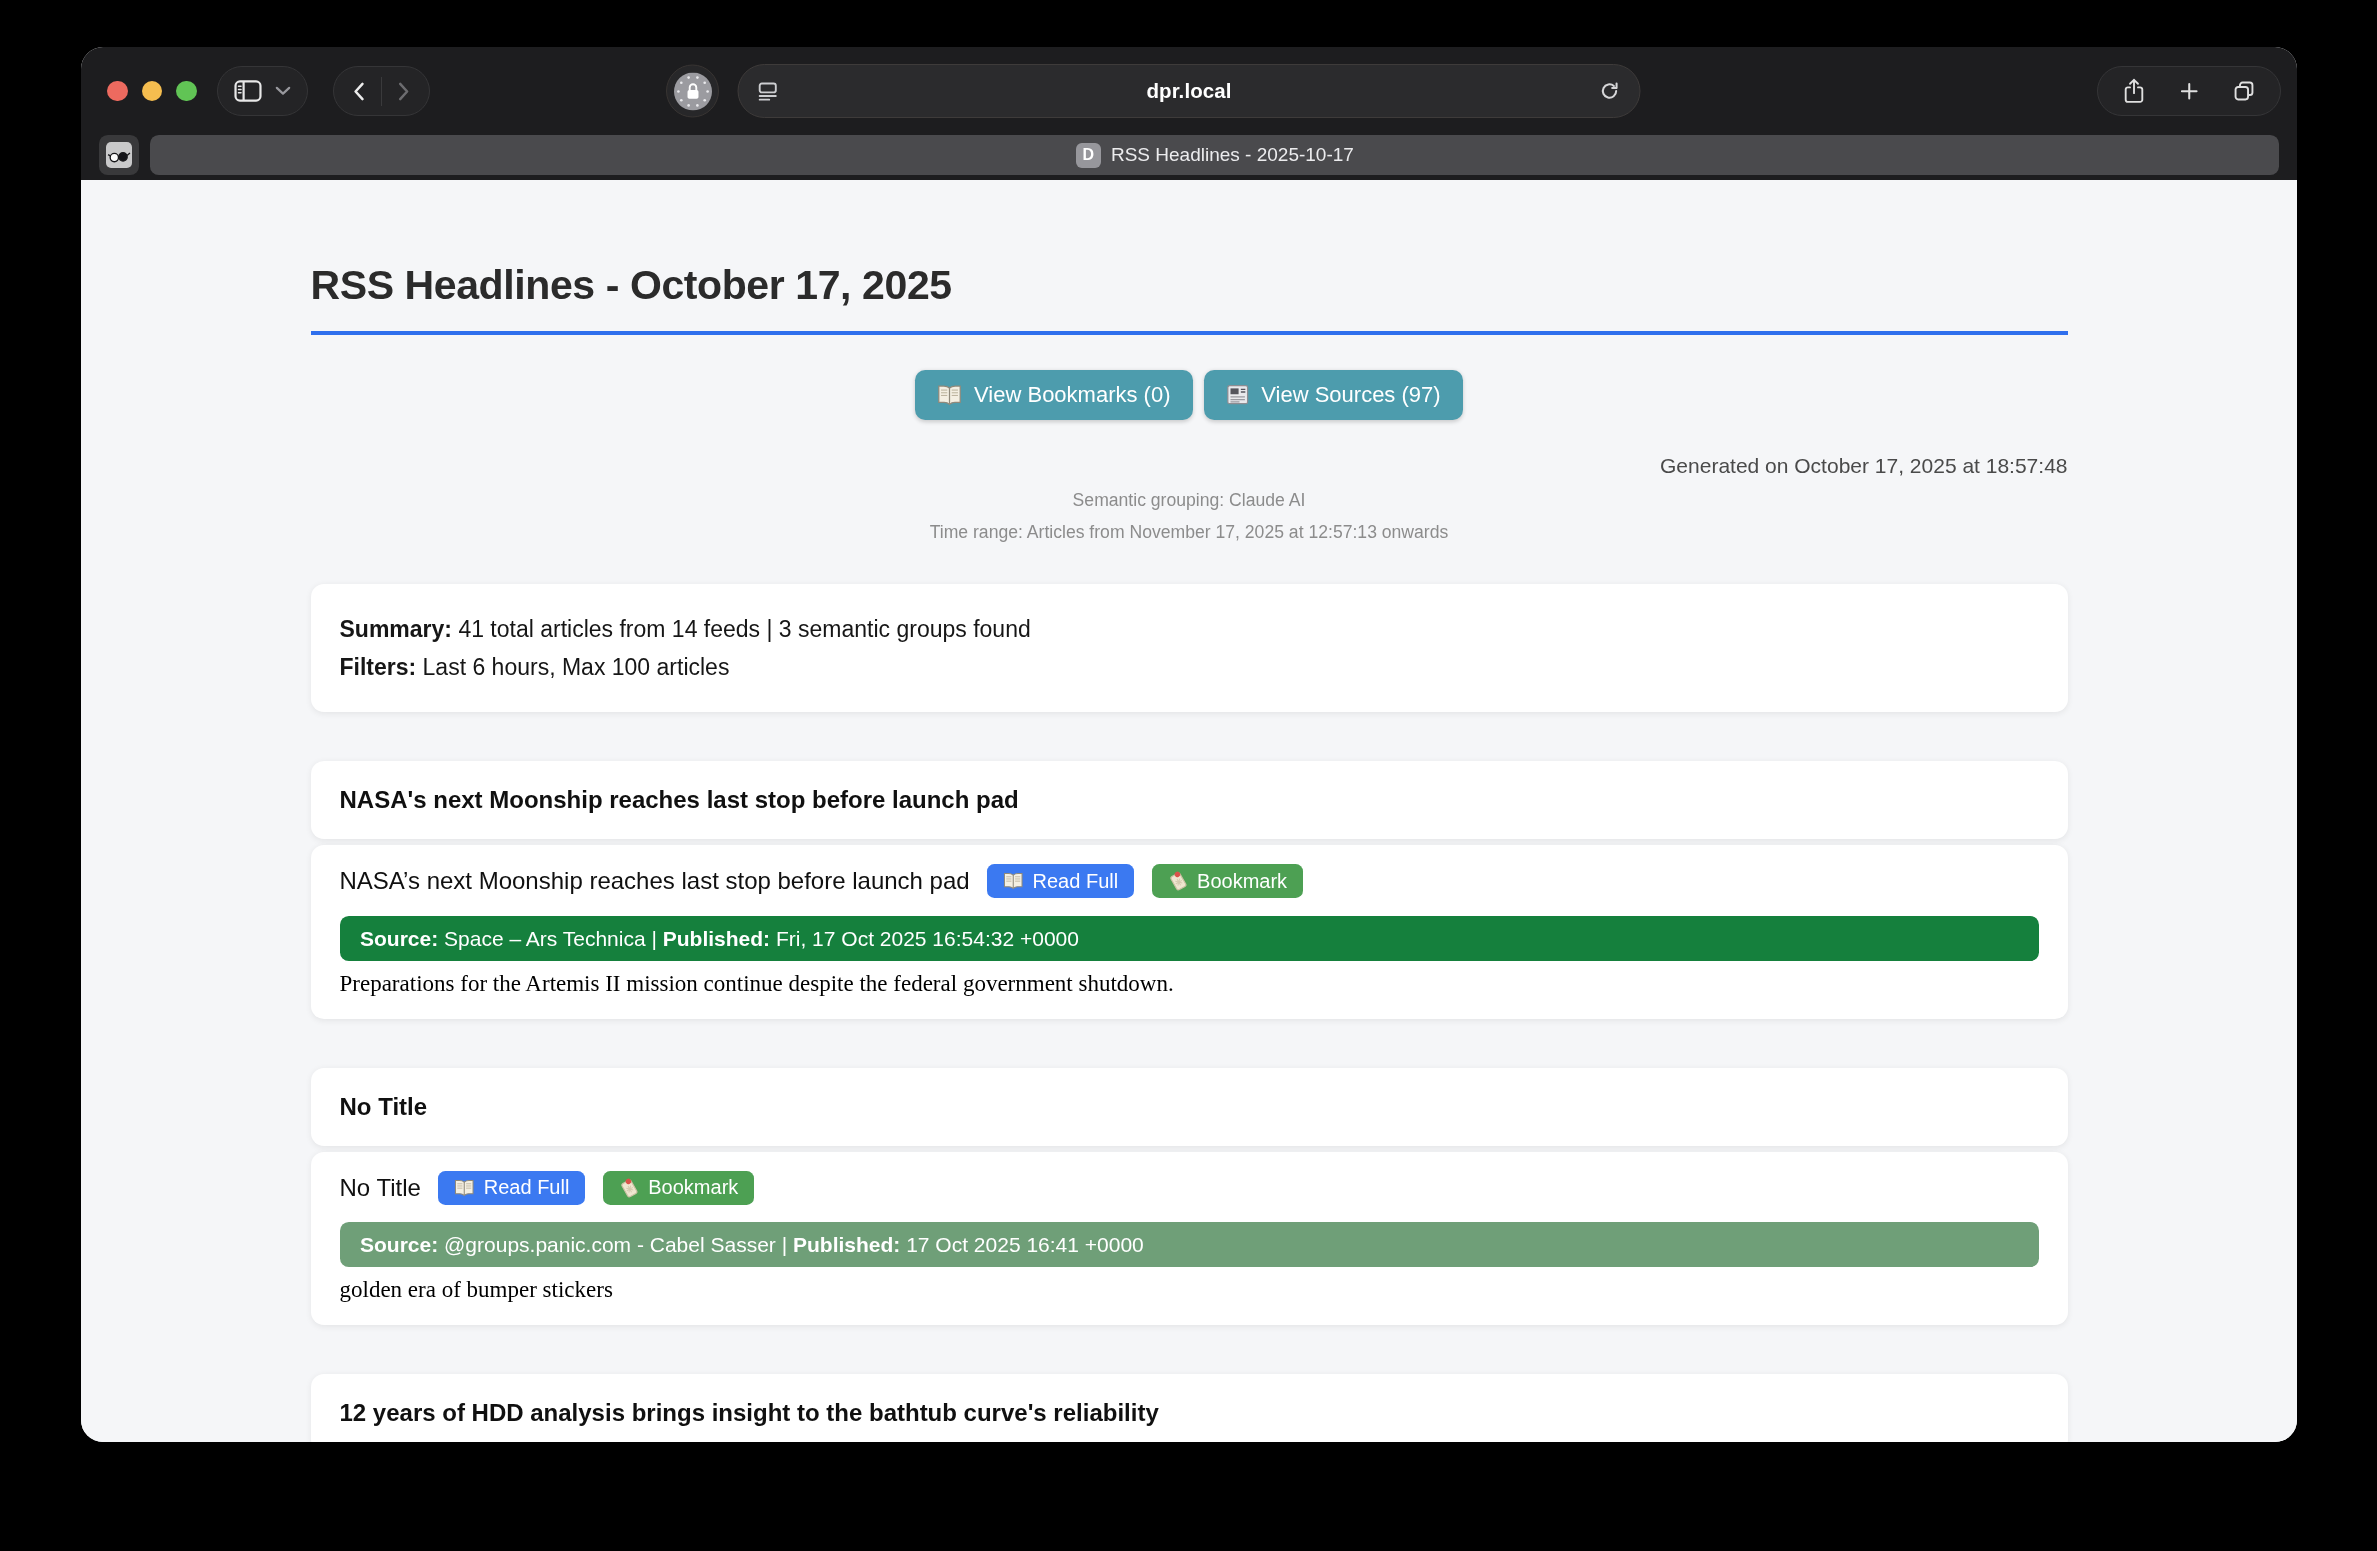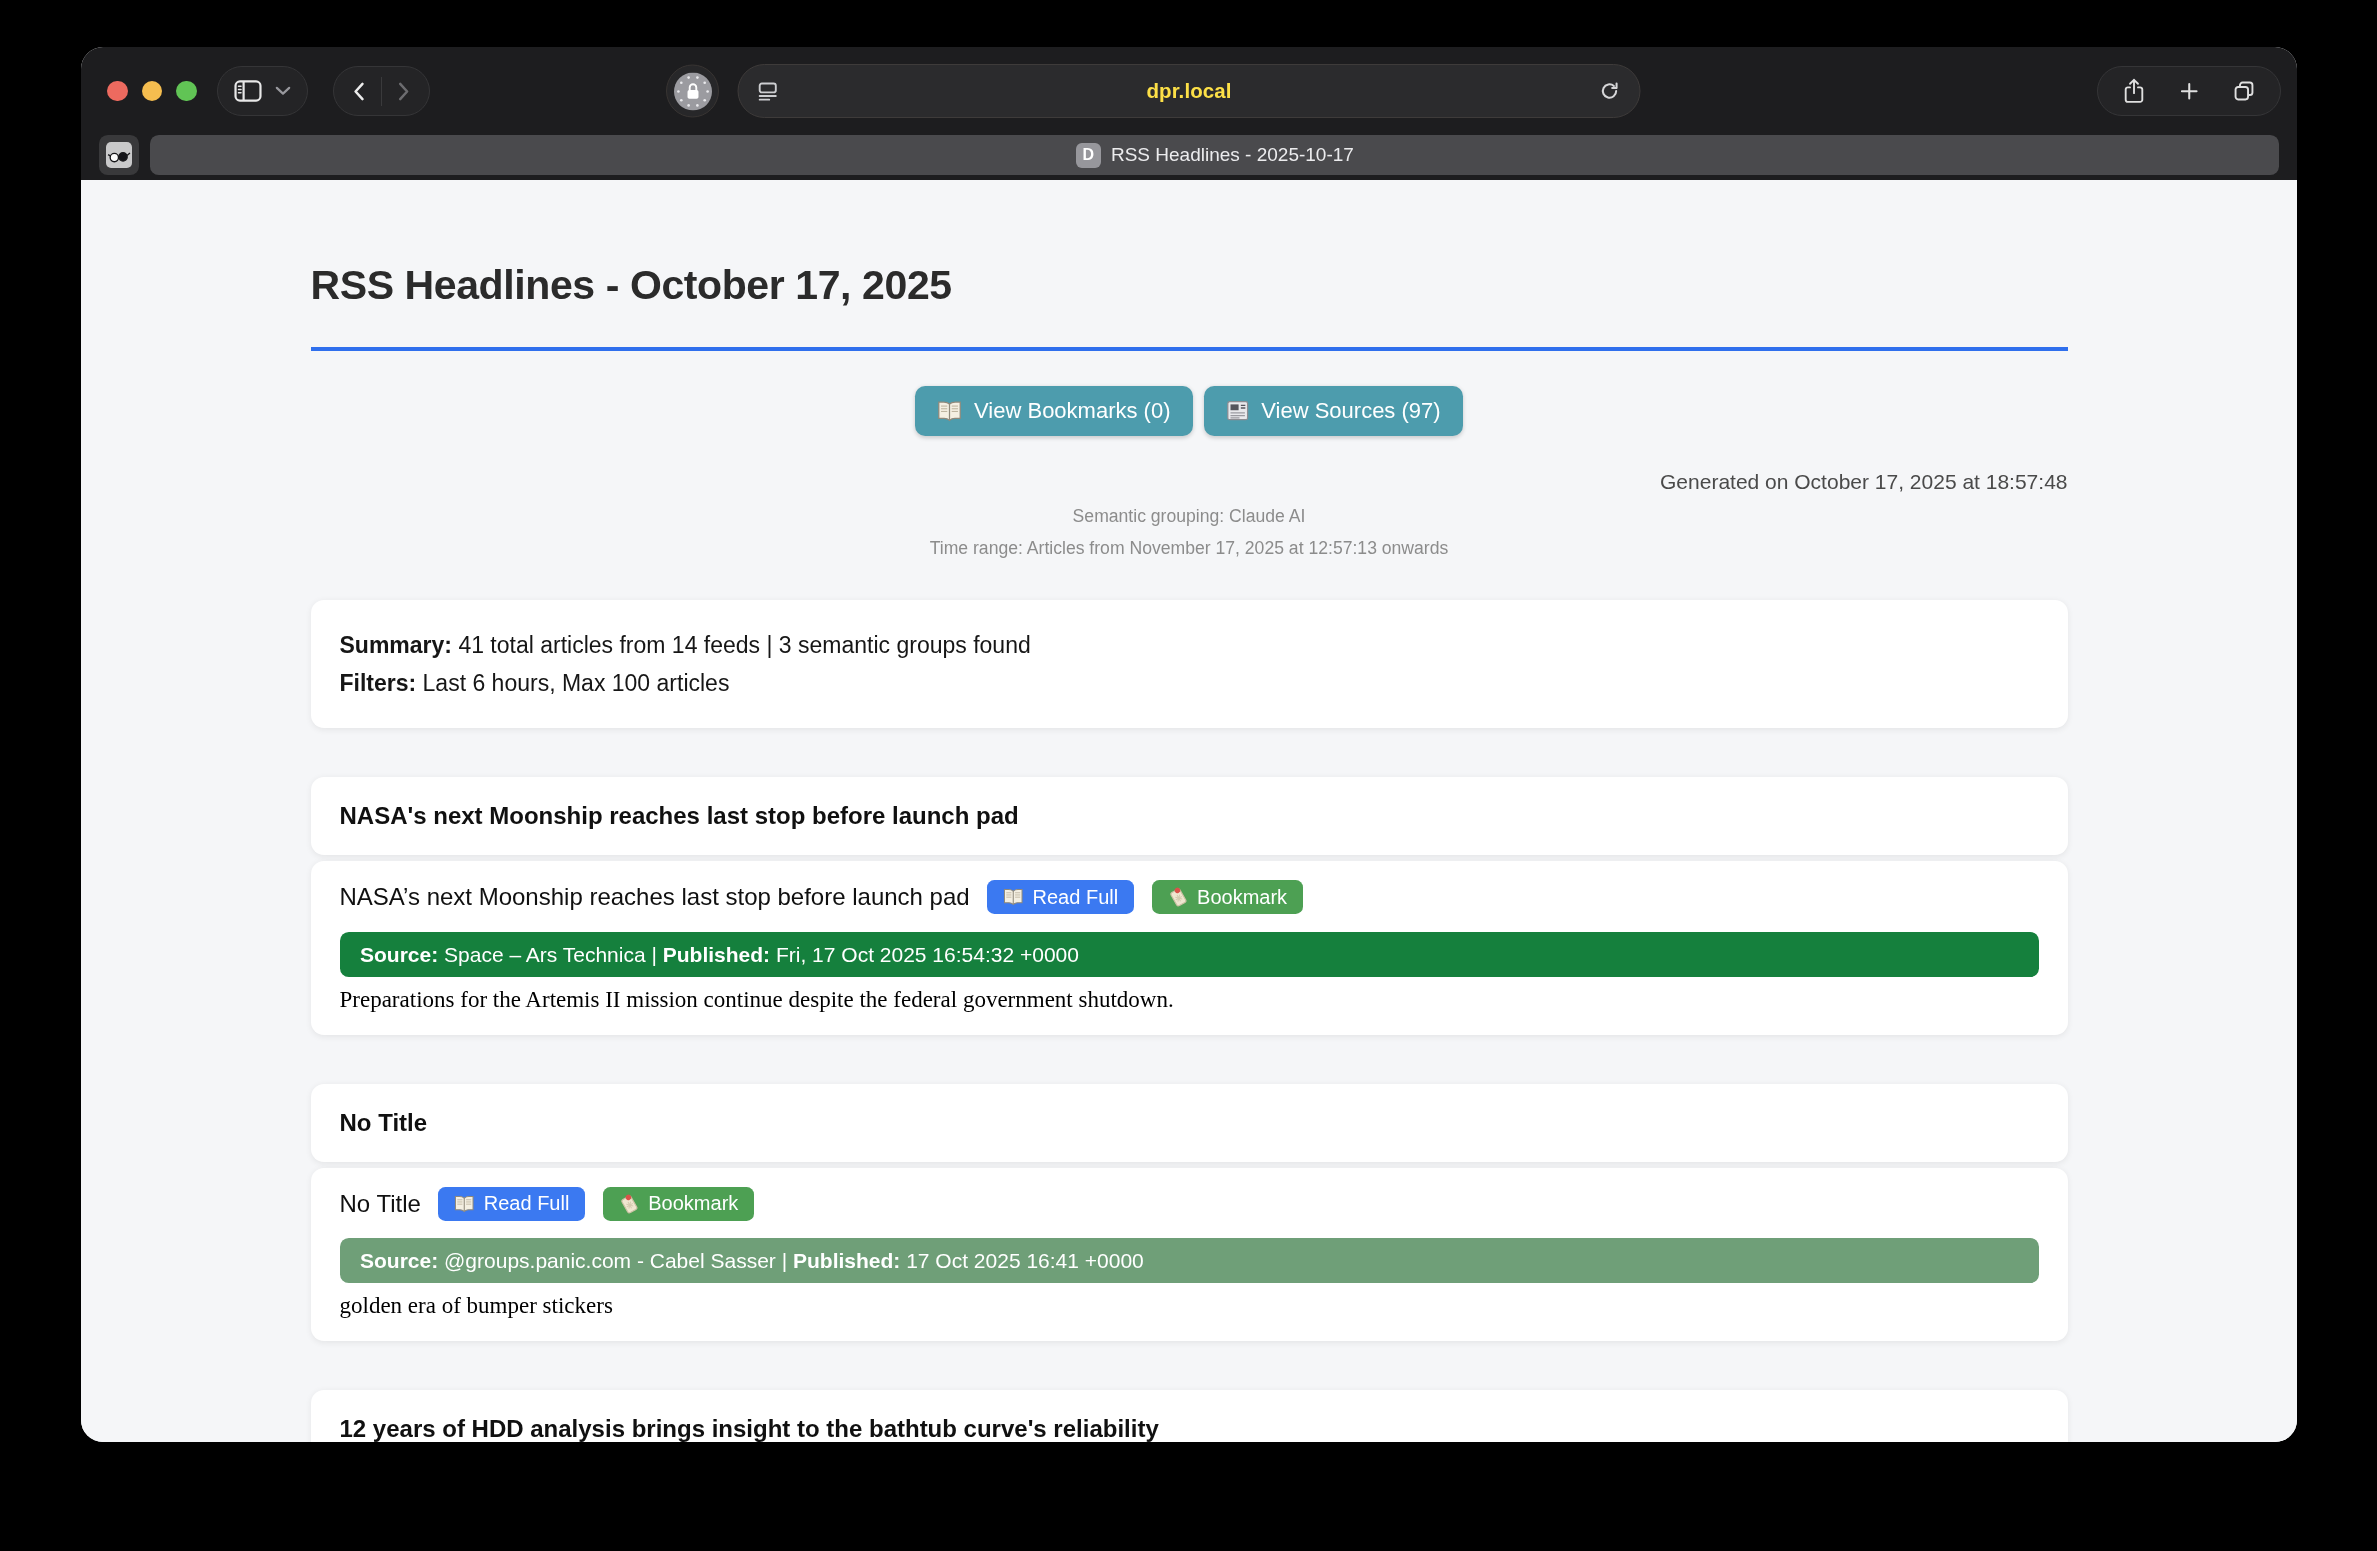--- a/index.html
+++ b/index.html
@@ -32,21 +32,21 @@
     position:absolute;left:calc(50% - 523px);top:50%;transform:translateY(-50%);
     width:53px;height:53px;border-radius:50%;background:#272729;border:1.5px solid #383432;
     display:flex;align-items:center;justify-content:center;box-sizing:border-box;
   }
   .url-field{
     position:absolute;left:50%;top:50%;transform:translate(-50%,-50%);
     width:903px;height:54px;border-radius:27px;background:#2b2b2d;border:1.5px solid #3e3b3a;
     box-sizing:border-box;display:flex;align-items:center;padding:0 19px;
   }
   .url-text{
-    position:absolute;left:0;right:0;text-align:center;color:#fde047;
+    position:absolute;left:0;right:0;text-align:center;color:#ffffff;
     font-size:20.5px;font-weight:600;letter-spacing:0.1px;
   }
   .url-right{margin-left:auto;display:flex;}
   .right-pill{
     position:absolute;right:16px;top:50%;transform:translateY(-50%);
     display:flex;align-items:center;gap:34px;height:50px;padding:0 25px;
     border-radius:25px;background:#242426;border:1.5px solid #353537;box-sizing:border-box;
   }
   .tabstrip{height:45px;display:flex;align-items:flex-start;gap:11.7px;padding:0 17.6px;}
   .pinned-tab{
@@ -64,21 +64,21 @@
     width:25px;height:25px;border-radius:5.9px;background:#97979c;color:#fff;
     font-size:16px;font-weight:700;display:flex;align-items:center;justify-content:center;
   }
   .icon{display:inline-flex;}
   .icon svg{display:block;}
   
   .content{flex:1;overflow:hidden;background:#f5f6f8;}
   .container{width:1757px;margin:0 auto;padding-top:82px;}
   h1.page-title{
     margin:0;font-size:41px;font-weight:700;color:#2b2b2b;letter-spacing:-0.4px;
-    padding-bottom:38px;border-bottom:4.4px solid #2f6fed;
+    padding-bottom:22px;border-bottom:4.4px solid #2f6fed;
   }
   .actions{display:flex;justify-content:center;gap:11.7px;margin-top:35px;}
   .btn{border:none;cursor:pointer;color:#fff;display:inline-flex;align-items:center;
     font-family:inherit;}
   .btn-teal{
     background:#4d9cad;height:50px;border-radius:10.2px;padding:0 22px;gap:11.7px;
     font-size:22px;box-shadow:0 1.5px 4.4px rgba(0,0,0,.18);
   }
   .meta-main{text-align:right;margin-top:34px;font-size:21px;color:#4a4a4a;}
   .meta-sub{text-align:center;margin-top:11.7px;font-size:17.6px;color:#8c8c8c;}

